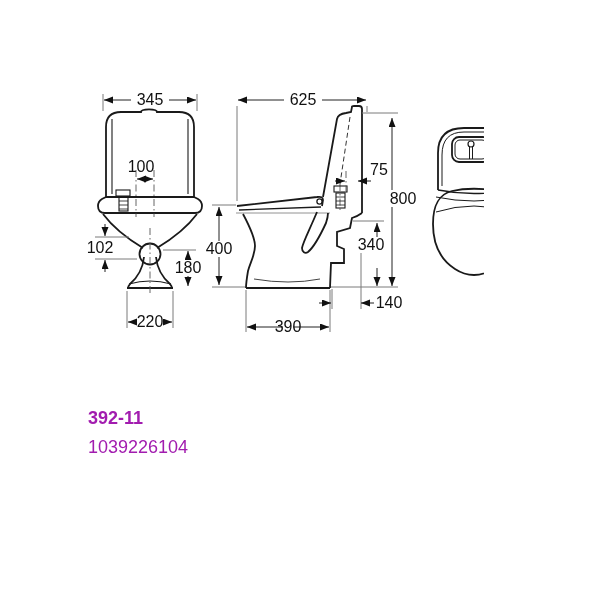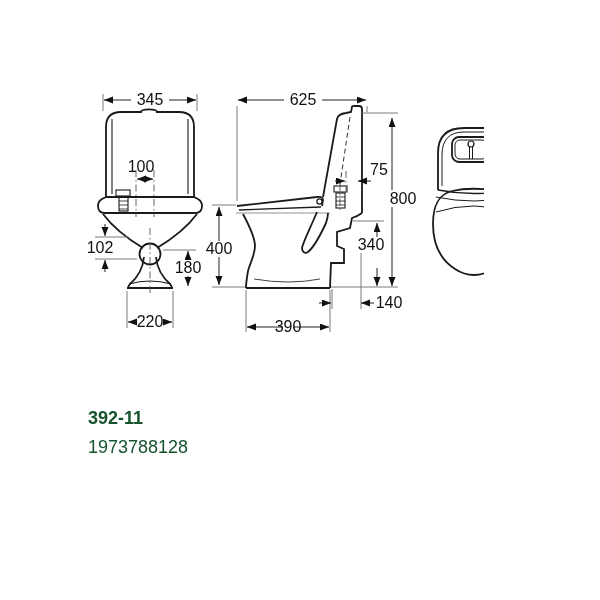--- a/index.html
+++ b/index.html
@@ -5,21 +5,21 @@
   html,body{margin:0;padding:0;background:#fff;}
   .stage{
     position:relative;width:484px;height:600px;background:#fff;overflow:hidden;
     font-family:"Liberation Sans",sans-serif;
   }
   svg text{
     font-family:"Liberation Sans",sans-serif;
     font-size:16px;fill:#111;
   }
   .products{
-    position:absolute;left:88px;top:404px;color:#14532d;
+    position:absolute;left:88px;top:404px;color:#a21caf;
     font-size:18px;line-height:29px;
   }
   .product-row{display:flex;align-items:flex-start;}
   .product-model{width:100px;font-weight:bold;}
   .product-info div{white-space:nowrap;}
 </style>
 </head>
 <body>
 
 <div class="stage">
@@ -176,18 +176,18 @@
     </g>
   </svg>
 
   
   <div class="products">
     <div class="product-row">
       <span class="product-model">392-11</span>
     </div>
     <div class="product-row">
       <div class="product-info">
-        <div>1973788128</div>
+        <div>1039226104</div>
       </div>
     </div>
   </div>
 
 </div>
 
 </body></html>

